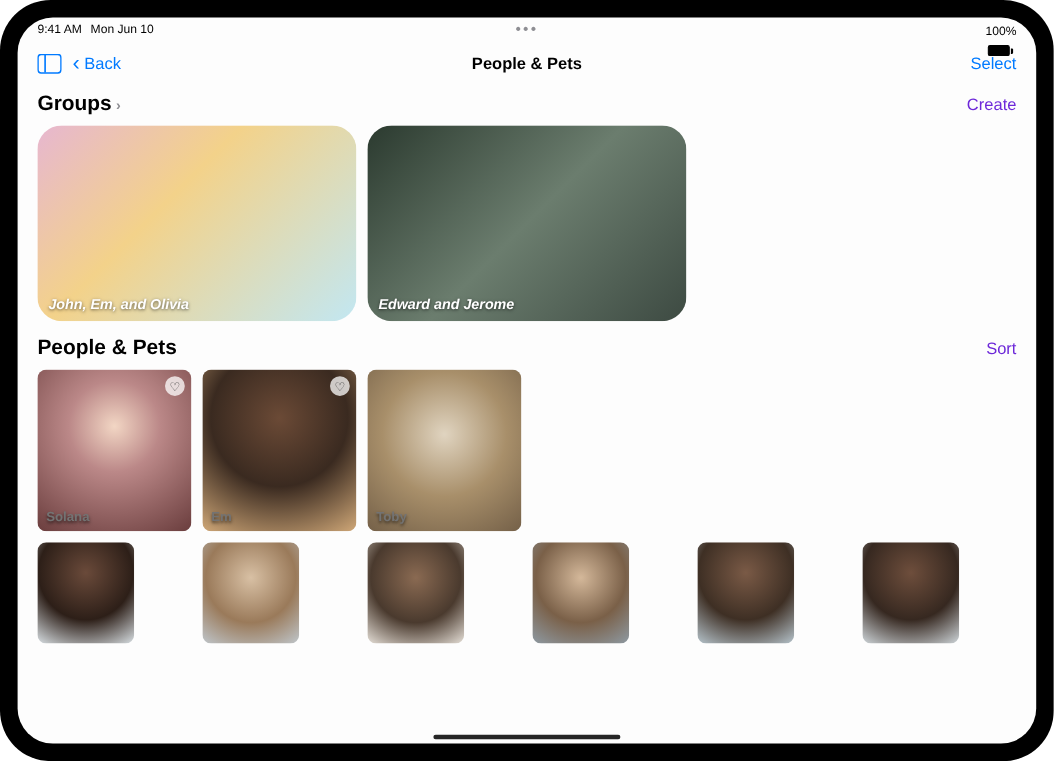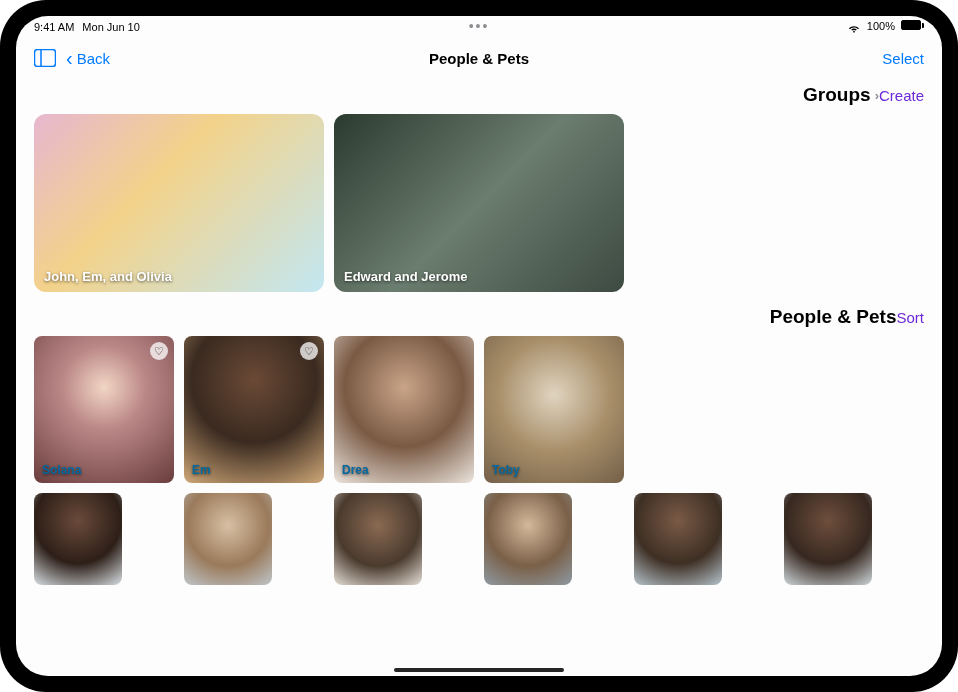--- a/index.html
+++ b/index.html
@@ -22,21 +22,21 @@
   }
 
   
   .statusbar {
     height: 22px;
     display: flex; align-items: center; justify-content: space-between;
     padding: 0 18px 0 18px;
     font-size: 11px; font-weight: 500; color: #000;
   }
   .statusbar .left { display: flex; gap: 8px; }
-  .statusbar .right { display: flex; align-items: flex-start; gap: 6px; }
+  .statusbar .right { display: flex; align-items: center; gap: 6px; flex-direction: column; }
   .battery { display: inline-flex; align-items: center; }
   .battery-body { width: 20px; height: 10px; border: 1px solid #000; border-radius: 2px; position: relative; background: #000; }
   .battery-cap { width: 2px; height: 5px; background: #000; margin-left: 1px; border-radius: 0 1px 1px 0; }
   .wifi-arc {
     width: 14px; height: 14px; position: relative;
   }
   .wifi-arc svg { display:block; }
 
   .dots {
     position: absolute; top: 18px; left: 50%; transform: translateX(-50%);
@@ -56,37 +56,38 @@
     font-size: 15px; font-weight: 600; color: #000;
   }
   .icon-btn, .link-btn { color: #007aff; font-size: 15px; display: inline-flex; align-items: center; gap: 2px; }
   .icon-btn svg { display:block; }
   .back-chevron { font-size: 20px; line-height: 1; margin-right: 2px; }
 
   
   .content { flex: 1; overflow: hidden; padding: 0 18px 0 18px; }
 
   .section-header {
-    display: flex; align-items: center; justify-content: flex-end;
+    display: flex; align-items: center; justify-content: space-between;
     margin-top: 6px; margin-bottom: 8px;
   }
   .section-title { font-size: 19px; font-weight: 700; color: #000; display: inline-flex; align-items: center; gap: 4px; }
   .section-title .chev { font-size: 13px; color: #8e8e93; }
   .section-action { color: #6d28d9; font-size: 15px; }
 
   .groups-row {
     display: grid;
     grid-template-columns: repeat(3, 1fr);
     gap: 10px;
   }
   .group-card {
     position: relative;
-    border-radius: 12px;
+    border-radius: 22px;
     overflow: hidden;
     height: 178px;
+    font-style: italic;
   }
   .group-card .label {
     position: absolute; left: 10px; bottom: 8px;
     color: #fff; font-size: 13px; font-weight: 600;
     text-shadow: 0 1px 3px rgba(0,0,0,.6);
   }
 
   .people-grid {
     display: grid;
     grid-template-columns: repeat(6, 1fr);
@@ -95,21 +96,21 @@
   }
   .person-card {
     position: relative;
     border-radius: 8px;
     overflow: hidden;
     aspect-ratio: 1 / 1.05;
   }
   .person-card.row2 { height: 92px; }
   .person-card .label {
     position: absolute; left: 8px; bottom: 6px;
-    color: #0369a1; font-size: 12px; font-weight: 600;
+    color: #737373; font-size: 12px; font-weight: 600;
     text-shadow: 0 1px 3px rgba(0,0,0,.6);
   }
   .heart {
     position: absolute; top: 6px; right: 6px;
     width: 18px; height: 18px; border-radius: 50%;
     background: rgba(255,255,255,.75);
     display: flex; align-items: center; justify-content: center;
     font-size: 11px; color: #333;
   }
 
@@ -214,24 +215,20 @@
           <div class="ph p1"></div>
           <span class="heart">♡</span>
           <span class="label">Solana</span>
         </div>
         <div class="person-card">
           <div class="ph p2"></div>
           <span class="heart">♡</span>
           <span class="label">Em</span>
         </div>
         <div class="person-card">
-          <div class="ph p3"></div>
-          <span class="label">Drea</span>
-        </div>
-        <div class="person-card">
           <div class="ph p5"></div>
           <span class="label">Toby</span>
         </div>
       </div>
 
       <div class="people-grid" style="margin-top:10px;">
         <div class="person-card row2">
             <div class="ph q1"></div>
           </div>
         <div class="person-card row2">

